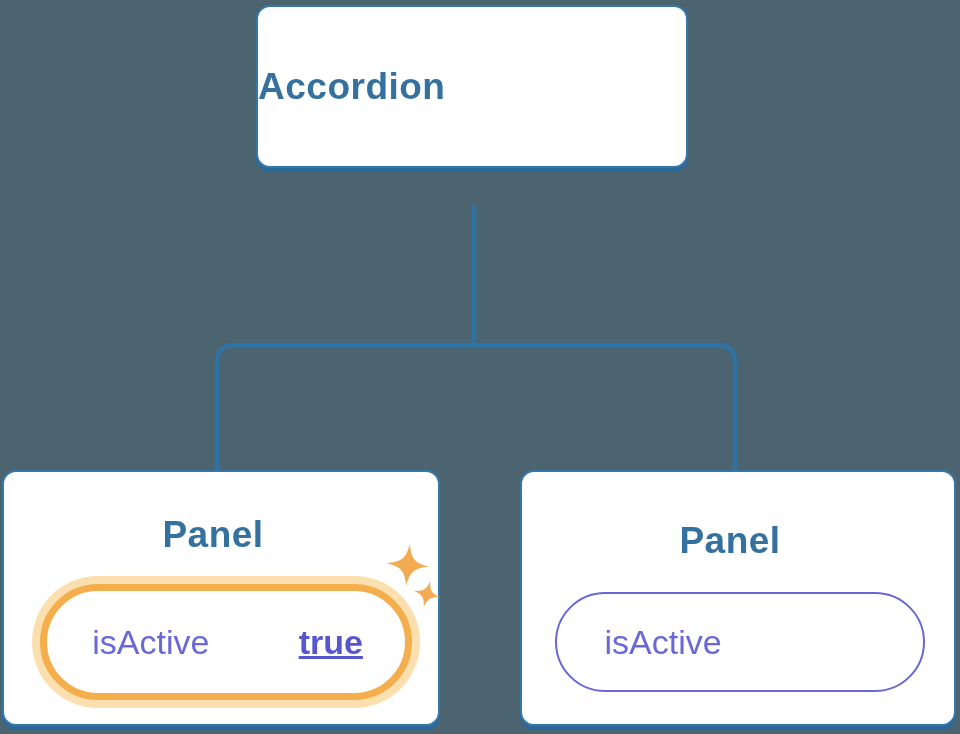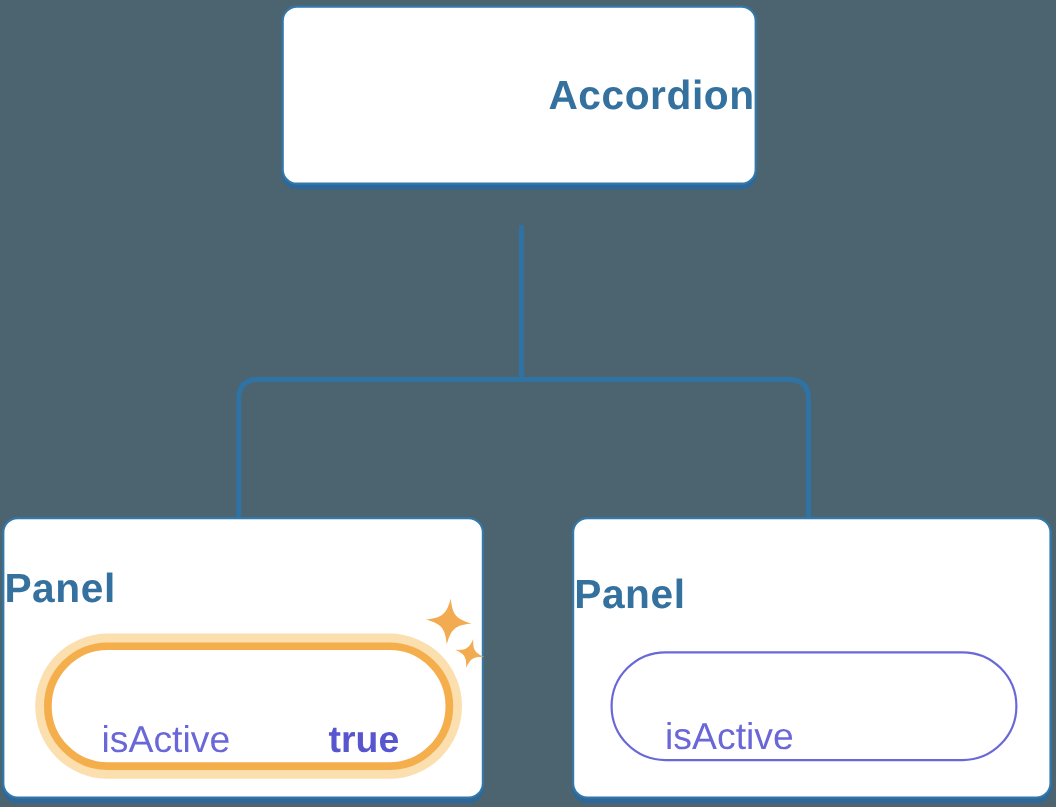--- a/index.html
+++ b/index.html
@@ -21,62 +21,63 @@
     position: absolute;
     background: #ffffff;
     border: 2.5px solid #3478a9;
     border-radius: 14px;
     box-shadow: 0 4px 0 #2d689a;
     box-sizing: border-box;
   }
   .node-root {
     left: 256px; top: 5px;
     width: 432px; height: 163px;
-    display: flex; align-items: center; justify-content: flex-end;
+    display: flex; align-items: center; justify-content: flex-start;
   }
   .node-title {
     color: #35719f;
     font-size: 37px;
     font-weight: 600;
     letter-spacing: 0.5px;
   }
   .node-panel-left  { left: 2px;   top: 470px; width: 438px; height: 256px; }
   .node-panel-right { left: 520px; top: 470px; width: 436px; height: 256px; }
   .panel-title {
     position: absolute; left: 0; right: 16px;
+    text-align: center;
   }
   .node-panel-left  .panel-title { top: 42px; }
   .node-panel-right .panel-title { top: 48px; }
   .pill {
     position: absolute;
     background: #ffffff;
     border-radius: 999px;
     box-sizing: border-box;
     display: flex;
-    align-items: flex-end;
+    align-items: center;
     overflow: hidden;
   }
   .pill-active {
     left: 36px; top: 112px;
     width: 372px; height: 116px;
     border: 7px solid #f5ae4c;
     box-shadow: 0 0 0 8px #fbdfae;
   }
   .pill-inactive {
     left: 33px; top: 120px;
     width: 370px; height: 100px;
     border: 2.5px solid #6a68d8;
   }
   .pill-cell {
     display: flex; align-items: center; justify-content: center;
     color: #6a68d8;
     font-size: 34px;
   }
   .pill-cell.prop  { flex: 0 0 58%; }
-  .pill-cell.value { flex: 1 1 auto; }
+  .pill-cell.value { flex: 1 1 auto; text-decoration: underline; }
   .pill-divider { flex: 0 0 2px; }
   .pill-active .pill-divider   { background: #f3b469; }
   .pill-inactive .pill-divider { background: #6a68d8; }
   .pill-active .value {
     font-weight: 700;
     color: #5856ce;
   }
   .sparkles {
     position: absolute;
     left: 376px; top: 62px;

